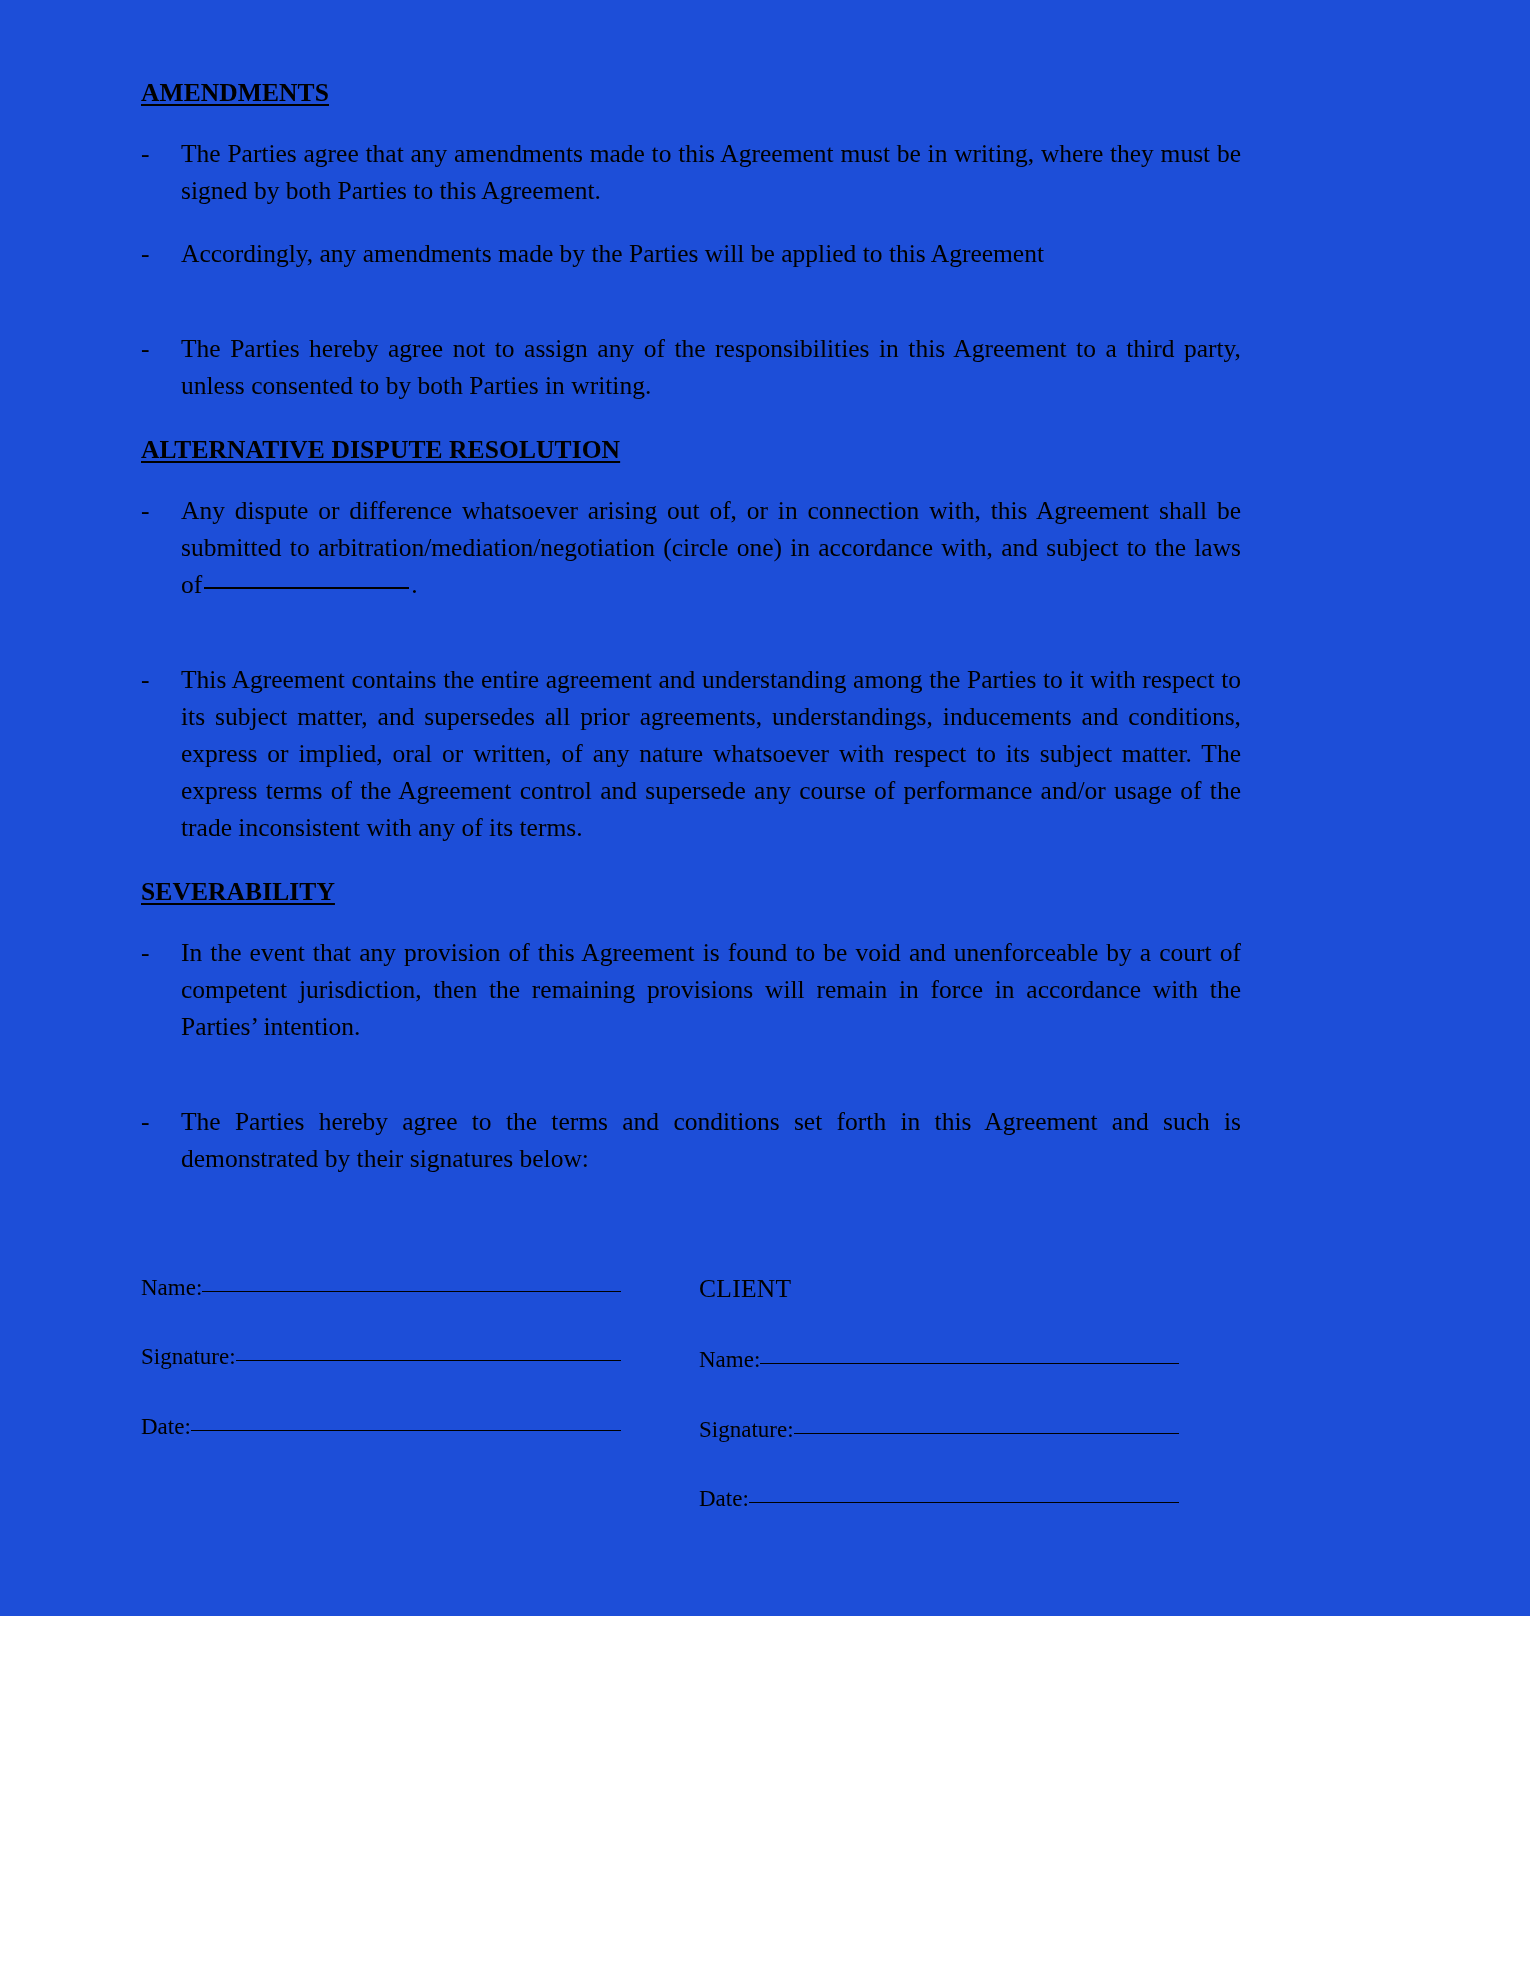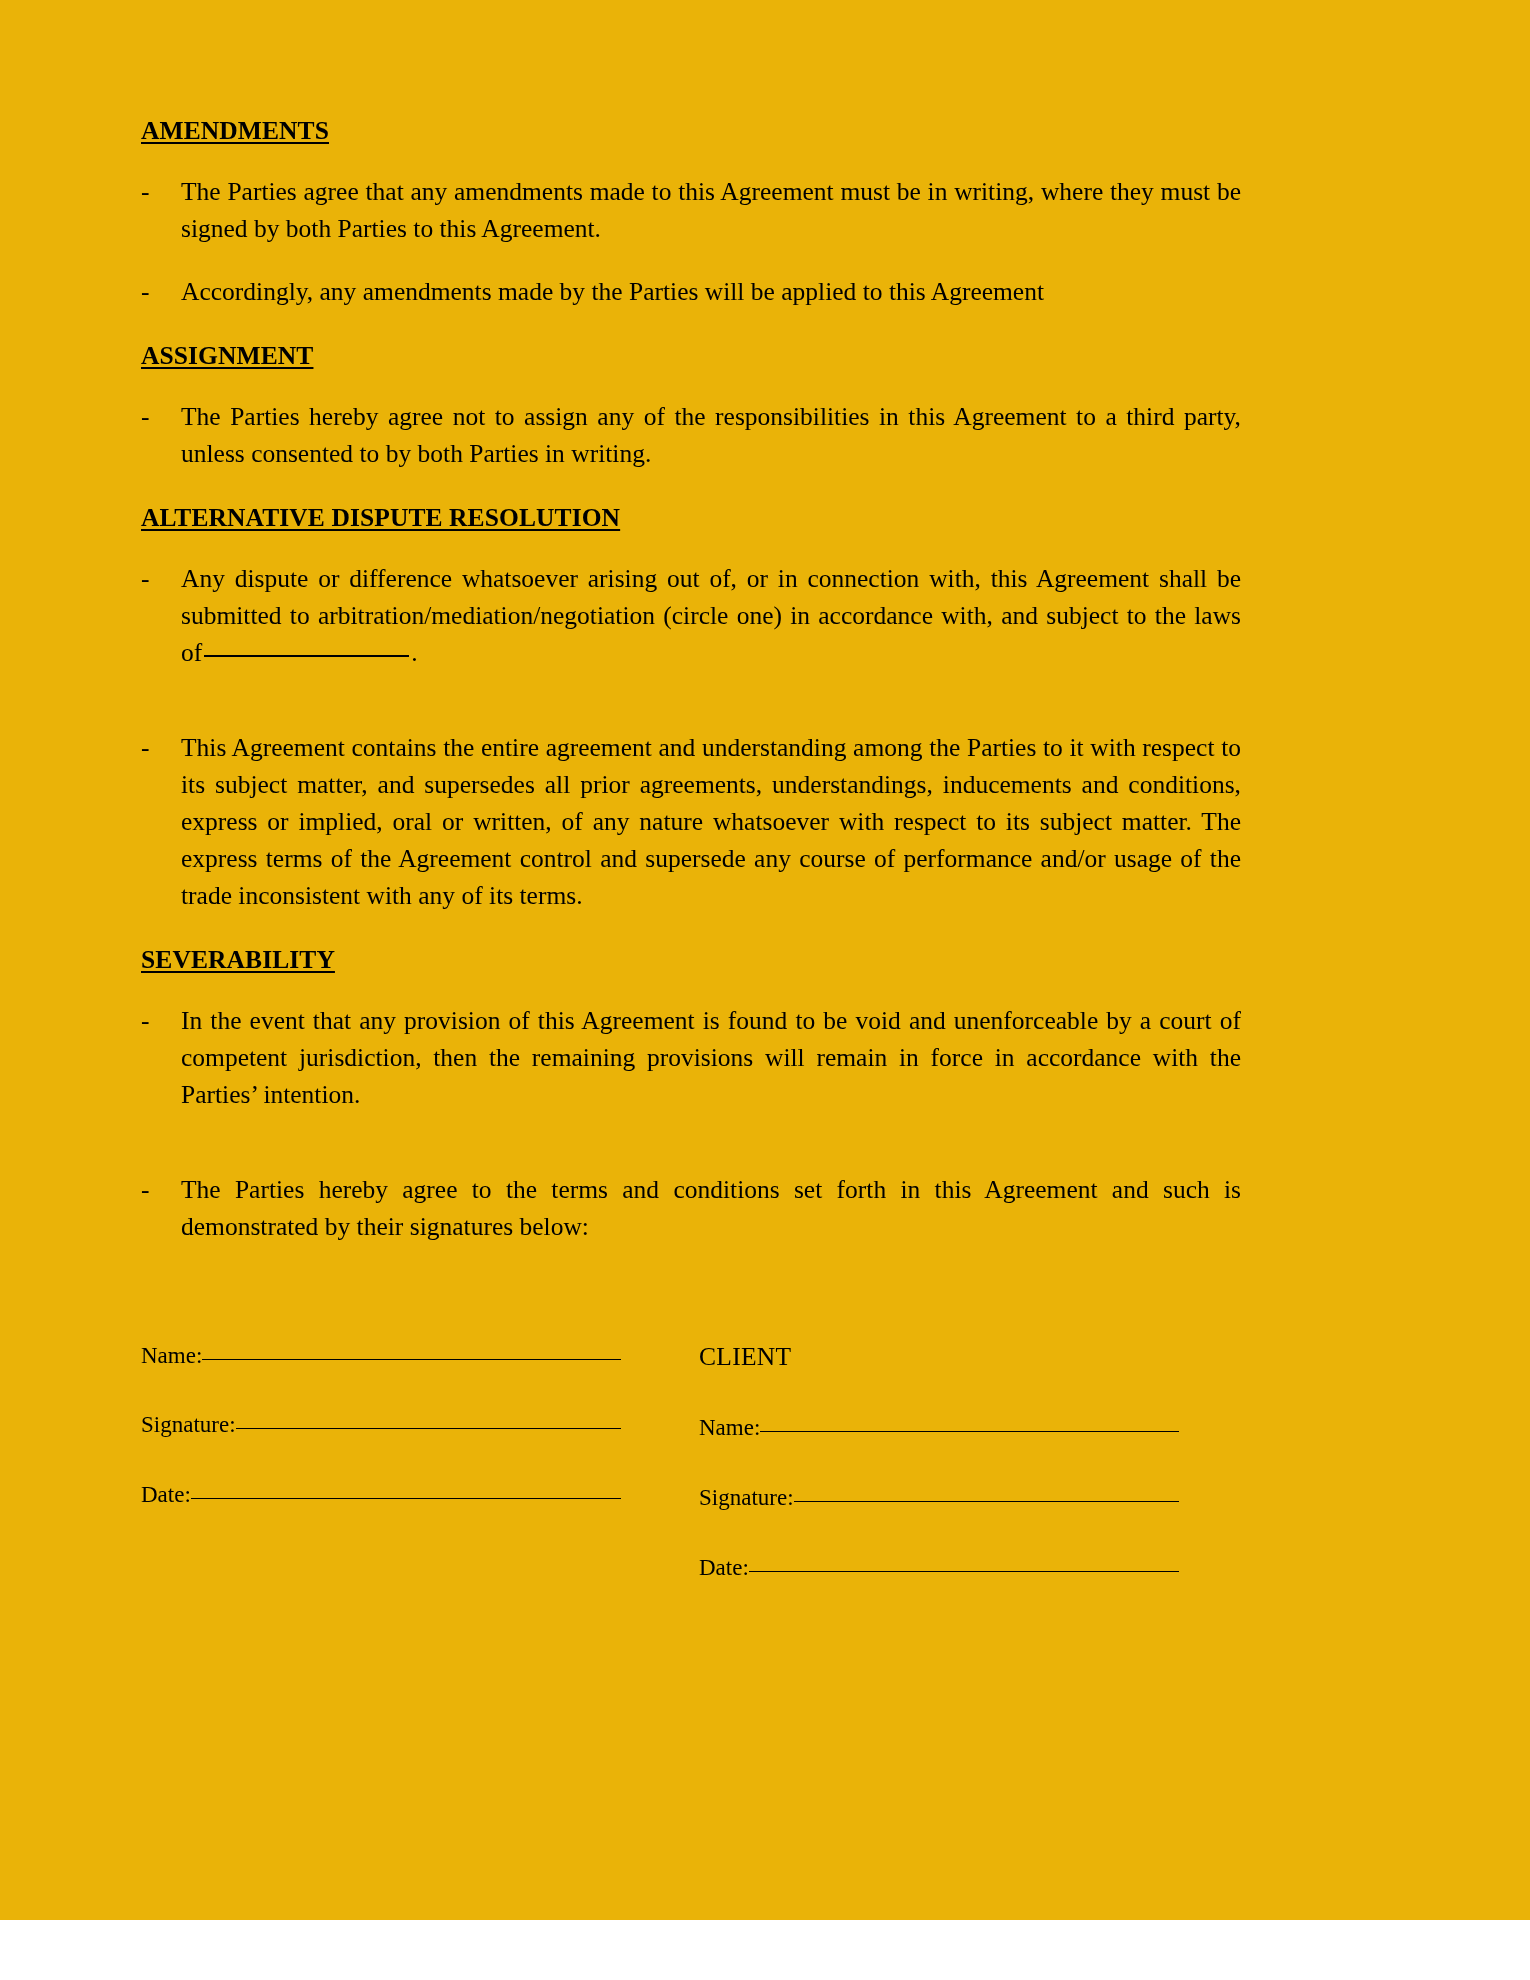--- a/index.html
+++ b/index.html
@@ -6,25 +6,25 @@
     margin: 0;
     padding: 0;
     background: #ffffff;
   }
   body {
     font-family: "Liberation Serif", "DejaVu Serif", serif;
     color: #000000;
   }
   .page {
     width: 1530px;
-    height: 1920px;
-    background: #eab308;
+    height: 1616px;
+    background: #1d4ed8;
     position: relative;
     box-sizing: border-box;
-    padding: 116px 140px 0 141px;
+    padding: 78px 140px 0 141px;
     overflow: hidden;
   }
   .doc-body {
     width: 1100px;
   }
   h2.section-heading {
     font-size: 25.5px;
     font-weight: bold;
     margin: 0 0 0 0;
     padding: 0;
@@ -119,21 +119,20 @@
       <div class="bullet-mark">-</div>
       <div class="bullet-text">The Parties agree that any amendments made to this Agreement must be in writing, where they must be signed by both Parties to this Agreement.</div>
     </div>
     <div class="spacer-between-items"></div>
     <div class="bullet-row">
       <div class="bullet-mark">-</div>
       <div class="bullet-text nojustify">Accordingly, any amendments made by the Parties will be applied to this Agreement</div>
     </div>
     <div class="spacer-before-heading"></div>
 
-    <h2 class="section-heading"><span class="ul">ASSIGNMENT</span></h2>
     <div class="spacer-after-heading"></div>
     <div class="bullet-row">
       <div class="bullet-mark">-</div>
       <div class="bullet-text">The Parties hereby agree not to assign any of the responsibilities in this Agreement to a third party, unless consented to by both Parties in writing.</div>
     </div>
     <div class="spacer-before-heading"></div>
 
     <h2 class="section-heading"><span class="ul">ALTERNATIVE DISPUTE RESOLUTION</span></h2>
     <div class="spacer-after-heading"></div>
     <div class="bullet-row">

